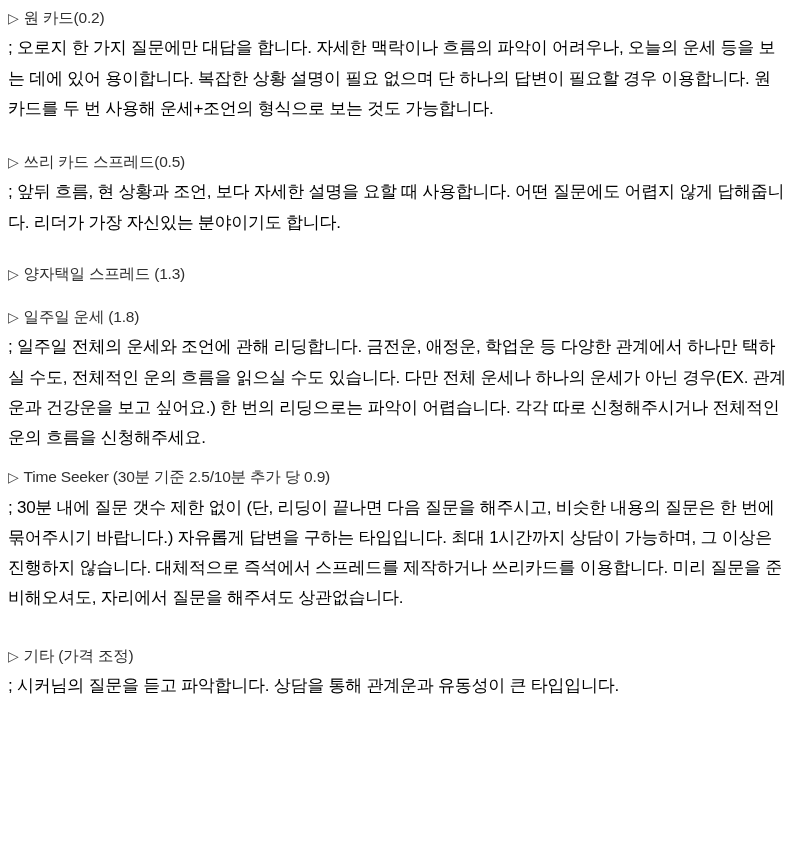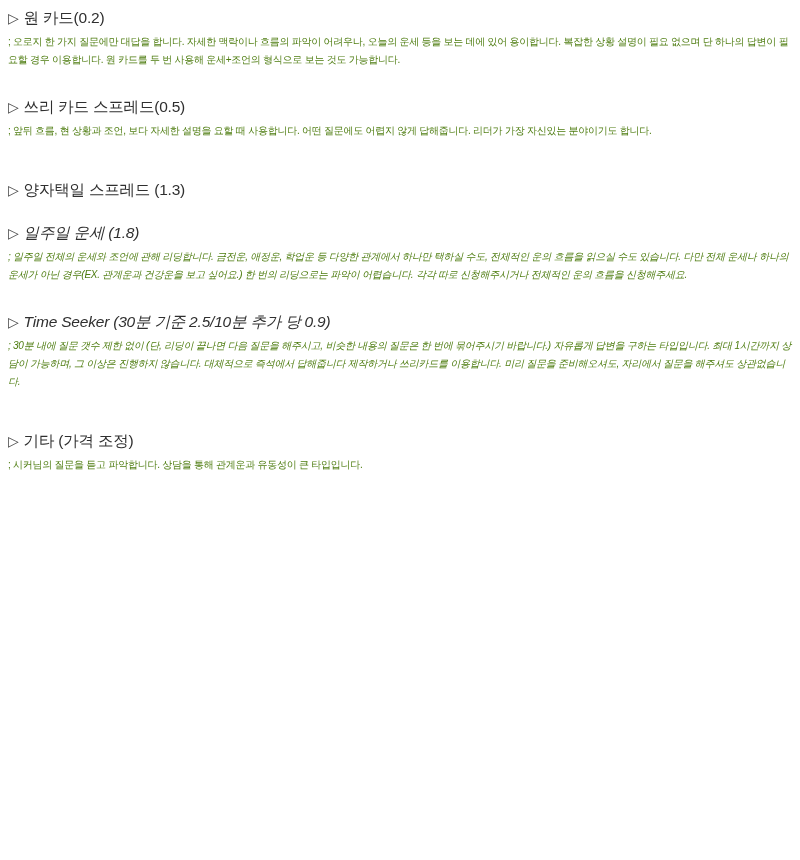--- a/index.html
+++ b/index.html
@@ -36,33 +36,33 @@
     white-space: nowrap;
     letter-spacing: -0.2px;
   }
   .marker {
     display: inline-block;
     margin-right: 5px;
     color: #4a4a4a;
     font-size: 14px;
   }
   .body-text {
-    font-size: 10px;
+    font-size: 17px;
     line-height: 1.78;
-    color: #4d7c0f;
+    color: #000000;
     margin: 0;
     text-align: left;
     letter-spacing: -0.25px;
     word-break: break-all;
   }
   .sec-0 { margin-bottom: 26px; }
-  .sec-1 { margin-bottom: 38px; }
+  .sec-1 { margin-bottom: 24px; }
   .sec-2 { margin-bottom: 20px; }
-  .sec-3 { margin-bottom: 26px; font-style: italic; }
-  .sec-4 { margin-bottom: 38px; font-style: italic; }
+  .sec-3 { margin-bottom: 12px; }
+  .sec-4 { margin-bottom: 30px; }
 </style>
 </head>
 <body>
 
 <div class="page">
 
   <div class="section sec-0">
     <div class="heading"><span class="marker">▷</span><span>원 카드(0.2)</span></div>
     <p class="body-text">; 오로지 한 가지 질문에만 대답을 합니다. 자세한 맥락이나 흐름의 파악이 어려우나, 오늘의 운세 등을 보는 데에 있어 용이합니다. 복잡한 상황 설명이 필요 없으며 단 하나의 답변이 필요할 경우 이용합니다. 원 카드를 두 번 사용해 운세+조언의 형식으로 보는 것도 가능합니다.</p>
   </div>
@@ -76,21 +76,21 @@
     <div class="heading"><span class="marker">▷</span><span>양자택일 스프레드 (1.3)</span></div>
   </div>
 
   <div class="section sec-3">
     <div class="heading"><span class="marker">▷</span><span>일주일 운세 (1.8)</span></div>
     <p class="body-text">; 일주일 전체의 운세와 조언에 관해 리딩합니다. 금전운, 애정운, 학업운 등 다양한 관계에서 하나만 택하실 수도, 전체적인 운의 흐름을 읽으실 수도 있습니다. 다만 전체 운세나 하나의 운세가 아닌 경우(EX. 관계운과 건강운을 보고 싶어요.) 한 번의 리딩으로는 파악이 어렵습니다. 각각 따로 신청해주시거나 전체적인 운의 흐름을 신청해주세요.</p>
   </div>
 
   <div class="section sec-4">
     <div class="heading"><span class="marker">▷</span><span>Time Seeker (30분 기준 2.5/10분 추가 당 0.9)</span></div>
-    <p class="body-text">; 30분 내에 질문 갯수 제한 없이 (단, 리딩이 끝나면 다음 질문을 해주시고, 비슷한 내용의 질문은 한 번에 묶어주시기 바랍니다.) 자유롭게 답변을 구하는 타입입니다. 최대 1시간까지 상담이 가능하며, 그 이상은 진행하지 않습니다. 대체적으로 즉석에서 답해줍니다 제작하거나 쓰리카드를 이용합니다. 미리 질문을 준비해오셔도, 자리에서 질문을 해주셔도 상관없습니다.</p>
+    <p class="body-text">; 30분 내에 질문 갯수 제한 없이 (단, 리딩이 끝나면 다음 질문을 해주시고, 비슷한 내용의 질문은 한 번에 묶어주시기 바랍니다.) 자유롭게 답변을 구하는 타입입니다. 최대 1시간까지 상담이 가능하며, 그 이상은 진행하지 않습니다. 대체적으로 즉석에서 스프레드를 제작하거나 쓰리카드를 이용합니다. 미리 질문을 준비해오셔도, 자리에서 질문을 해주셔도 상관없습니다.</p>
   </div>
 
   <div class="section sec-5">
     <div class="heading"><span class="marker">▷</span><span>기타 (가격 조정)</span></div>
     <p class="body-text">; 시커님의 질문을 듣고 파악합니다. 상담을 통해 관계운과 유동성이 큰 타입입니다.</p>
   </div>
 
 </div>
 
 </body></html>

